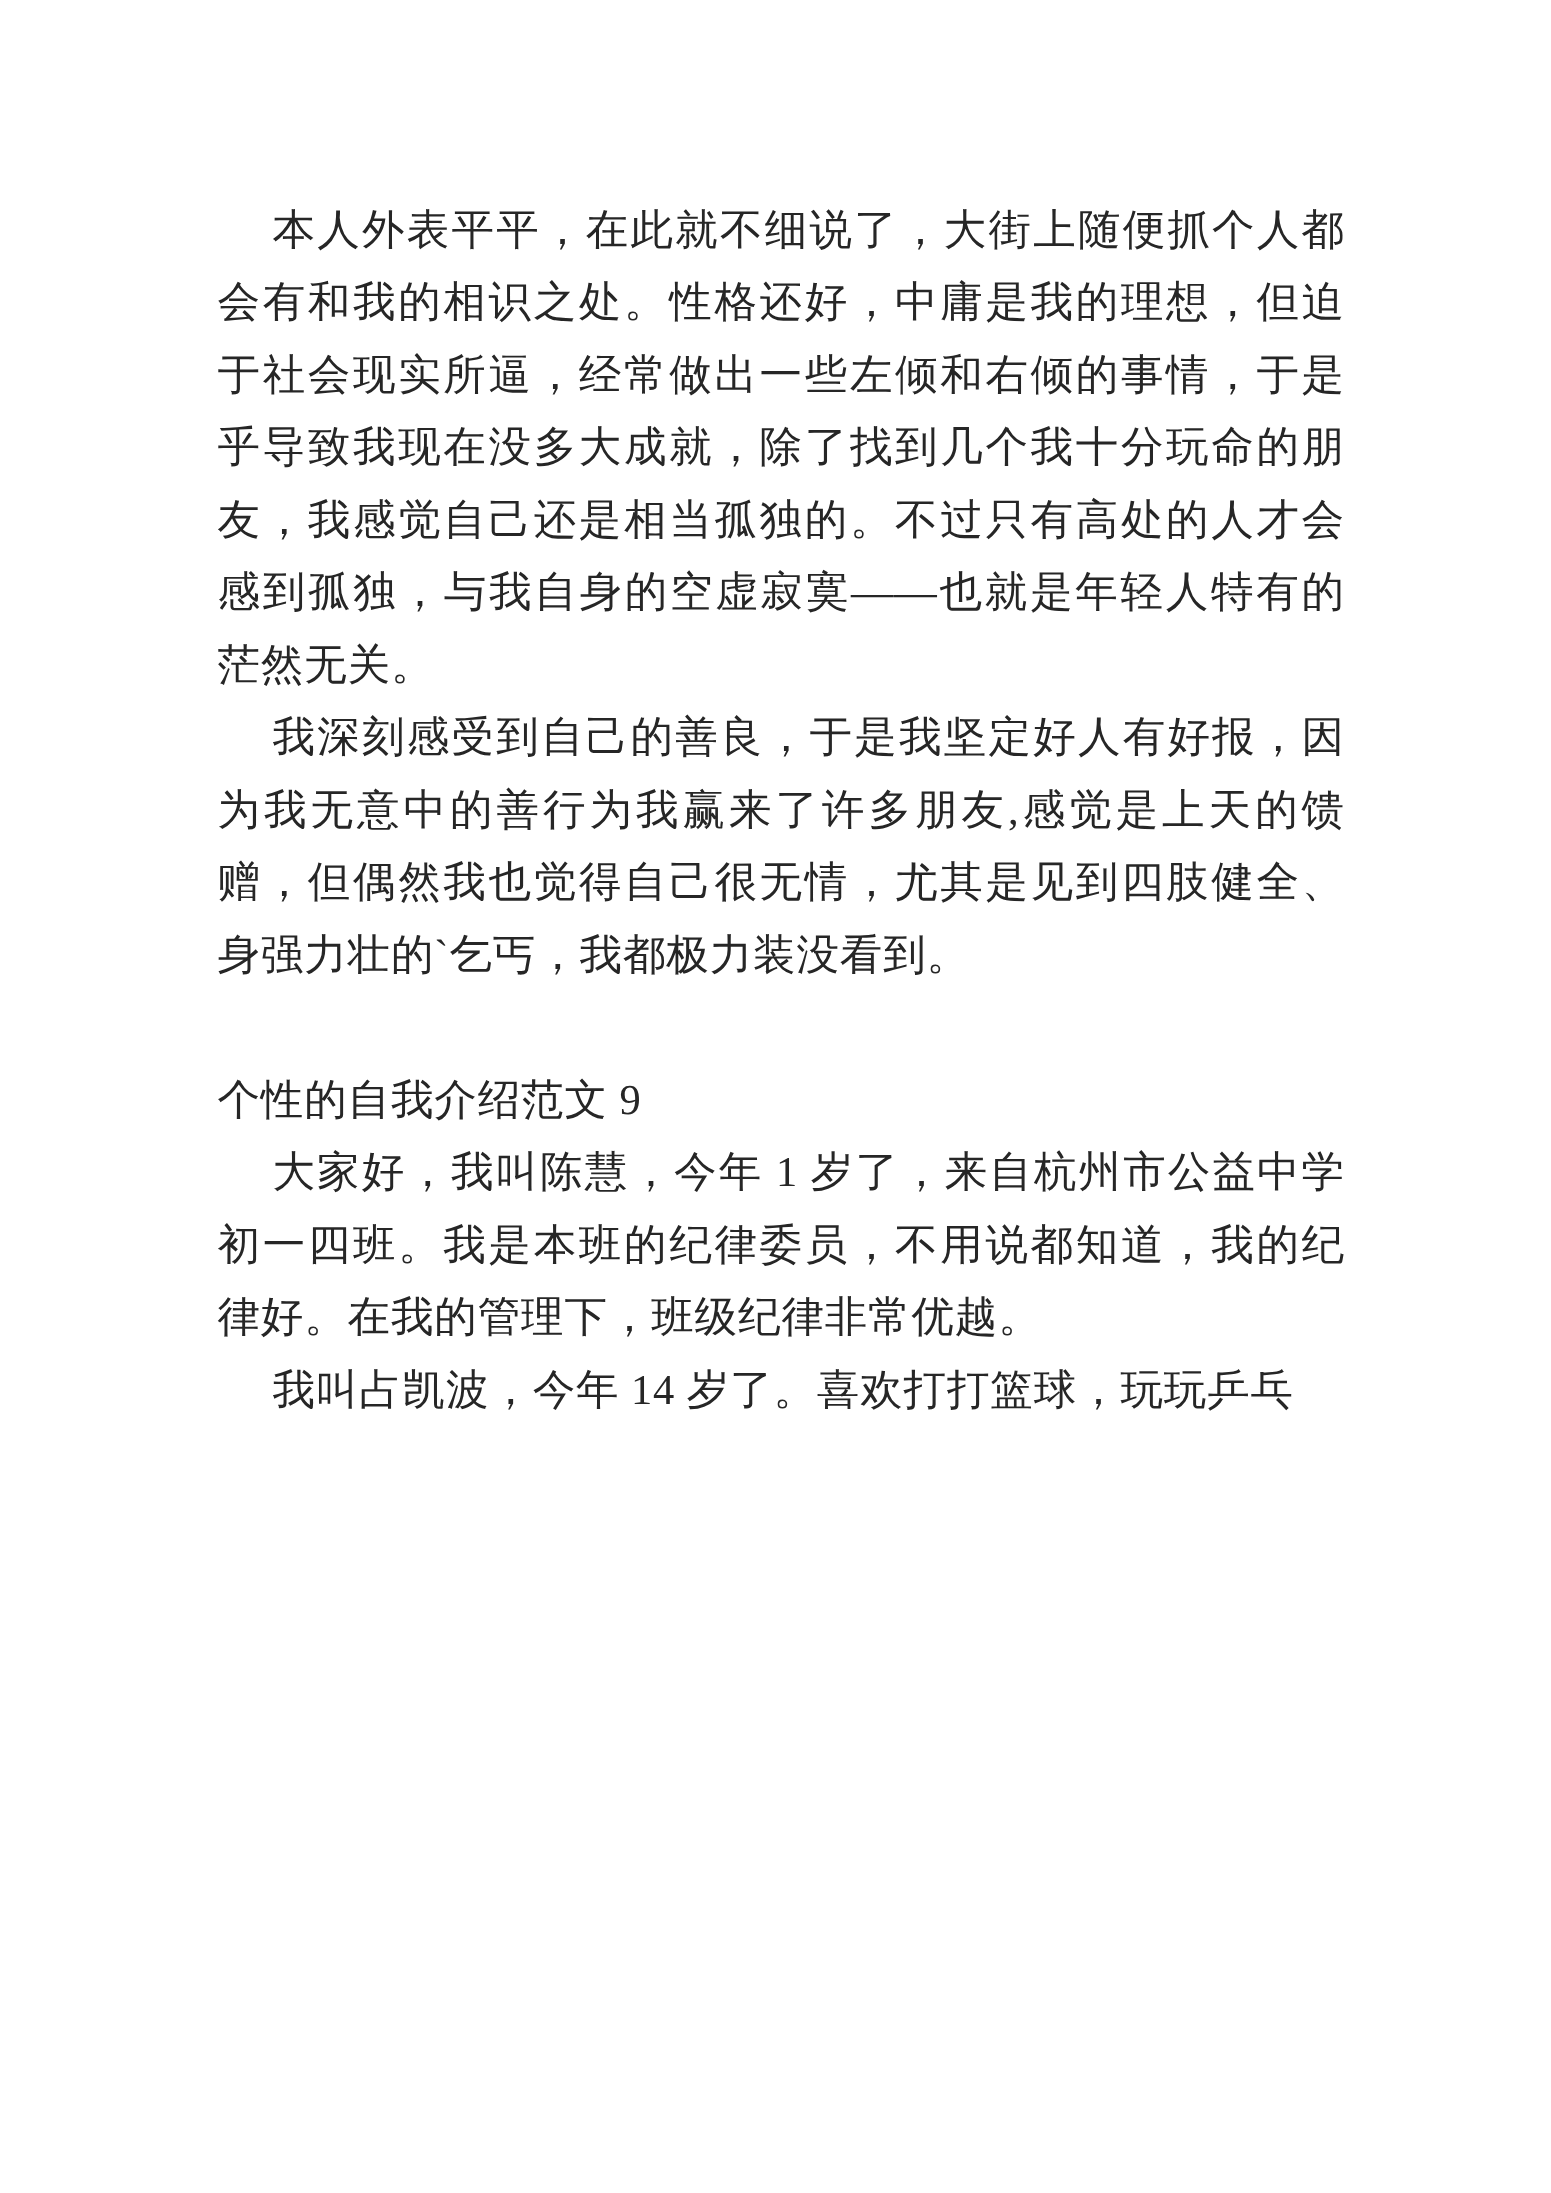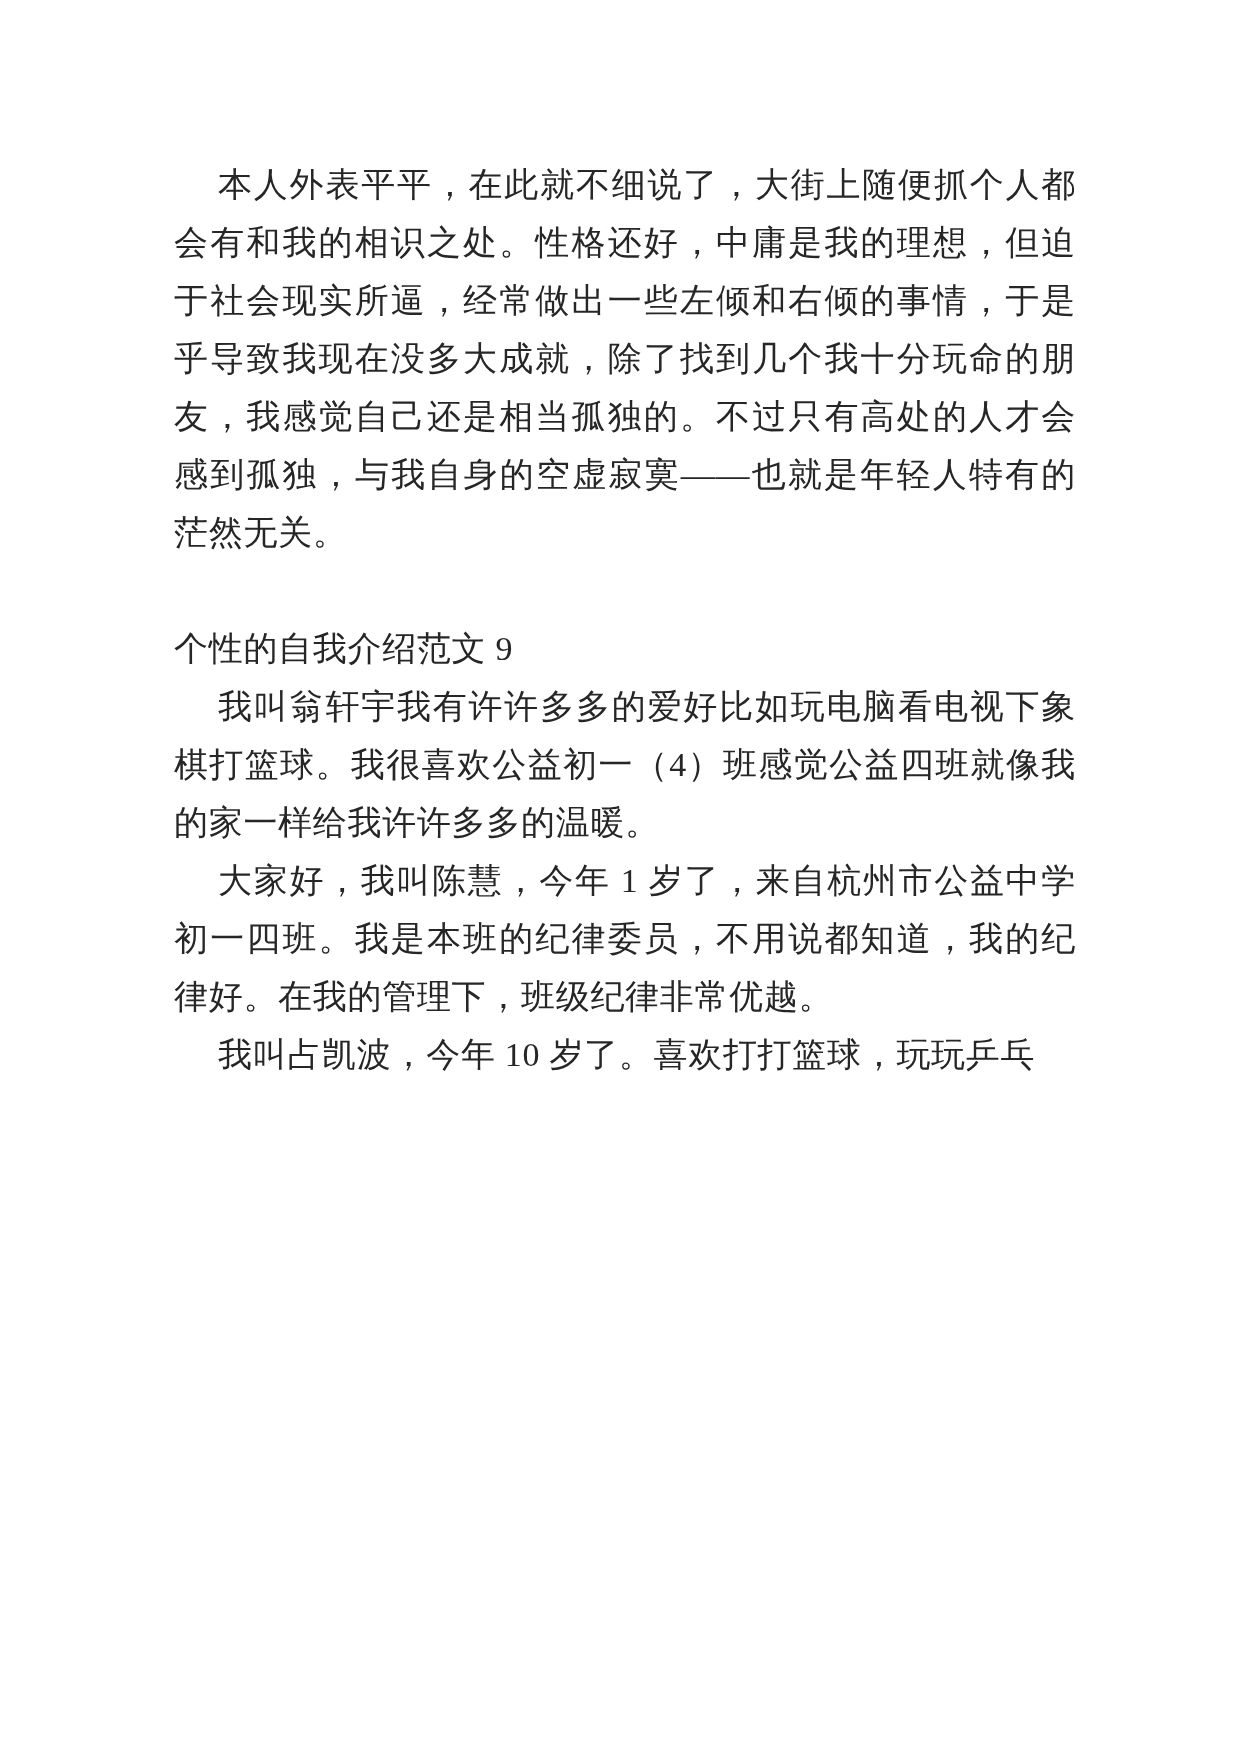--- a/index.html
+++ b/index.html
@@ -38,18 +38,18 @@
     text-indent: 0;
     margin-top: 58px; 
   }
 </style>
 </head>
 <body>
 
 <div class="page">
   <div class="content">
     <p class="para">本人外表平平，在此就不细说了，大街上随便抓个人都会有和我的相识之处。性格还好，中庸是我的理想，但迫于社会现实所逼，经常做出一些左倾和右倾的事情，于是乎导致我现在没多大成就，除了找到几个我十分玩命的朋友，我感觉自己还是相当孤独的。不过只有高处的人才会感到孤独，与我自身的空虚寂寞——也就是年轻人特有的茫然无关。</p>
+    <p class="para">我深刻感受到自己的善良，于是我坚定好人有好报，因为我无意中的善行为我赢来了许多朋友,感觉是上天的馈赠，但偶然我也觉得自己很无情，尤其是见到四肢健全、身强力壮的`乞丐，我都极力装没看到。</p>
     <p class="para heading">个性的自我介绍范文 9</p>
-    <p class="para">我叫翁轩宇我有许许多多的爱好比如玩电脑看电视下象棋打篮球。我很喜欢公益初一（4）班感觉公益四班就像我的家一样给我许许多多的温暖。</p>
     <p class="para">大家好，我叫陈慧，今年 1 岁了，来自杭州市公益中学初一四班。我是本班的纪律委员，不用说都知道，我的纪律好。在我的管理下，班级纪律非常优越。</p>
-    <p class="para">我叫占凯波，今年 10 岁了。喜欢打打篮球，玩玩乒乓</p>
+    <p class="para">我叫占凯波，今年 14 岁了。喜欢打打篮球，玩玩乒乓</p>
   </div>
 </div>
 
 </body></html>

